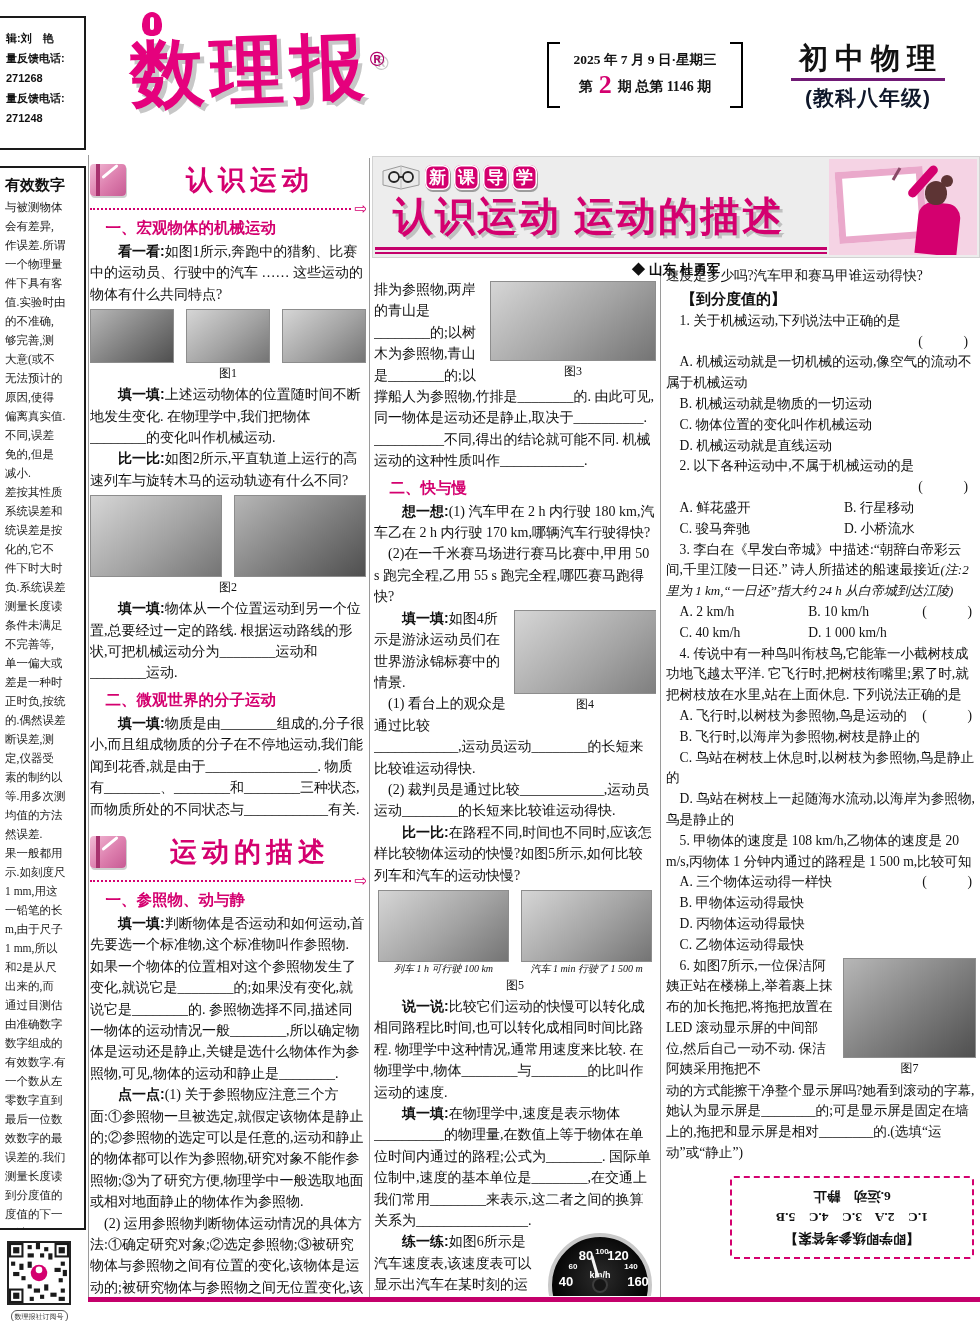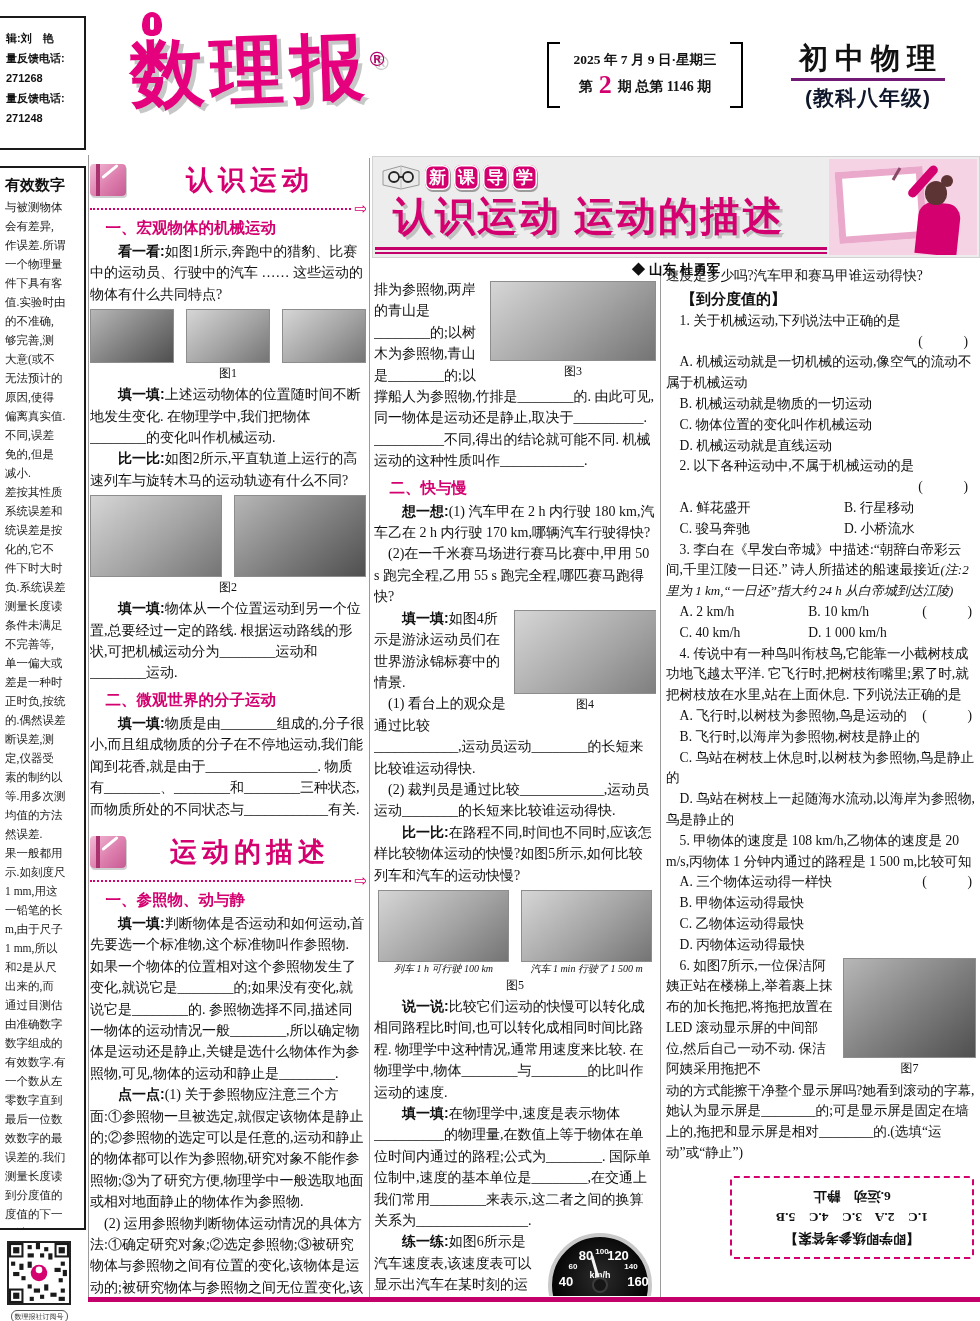--- a/index.html
+++ b/index.html
@@ -422,22 +422,22 @@
         <div class="opt">A. 飞行时,以树枝为参照物,鸟是运动的</div>
         <div class="opt">B. 飞行时,以海岸为参照物,树枝是静止的</div>
         <div class="opt">C. 鸟站在树枝上休息时,以树枝为参照物,鸟是静止的</div>
         <div class="opt">D. 鸟站在树枝上一起随海水流动,以海岸为参照物,鸟是静止的</div>
       </div>
 
     <div class="stem"><span>5. 甲物体的速度是 108 km/h,乙物体的速度是 20 m/s,丙物体 1 分钟内通过的路程是 1 500 m,比较可知</span><span class="br-inline">(　　　)</span></div>
     <div>
         <div class="opt">A. 三个物体运动得一样快</div>
         <div class="opt">B. 甲物体运动得最快</div>
+        <div class="opt">D. 丙物体运动得最快</div>
         <div class="opt">C. 乙物体运动得最快</div>
-        <div class="opt">D. 丙物体运动得最快</div>
       </div>
 
     <div>
       <span class="fl" style="width:133px;">
         <span class="ph dark" style="display:block;width:133px;height:100px;"></span>
         <span class="figcap" style="display:block;">图7</span>
       </span>
       <div class="stem">6. 如图7所示,一位保洁阿姨正站在楼梯上,举着裹上抹布的加长拖把,将拖把放置在 LED 滚动显示屏的中间部位,然后自己一动不动. 保洁阿姨采用拖把不</div>
       <div class="clr"></div>
       <div class="para0">动的方式能擦干净整个显示屏吗?她看到滚动的字幕,她认为显示屏是________的;可是显示屏是固定在墙上的,拖把和显示屏是相对________的.(选填“运动”或“静止”)</div>

